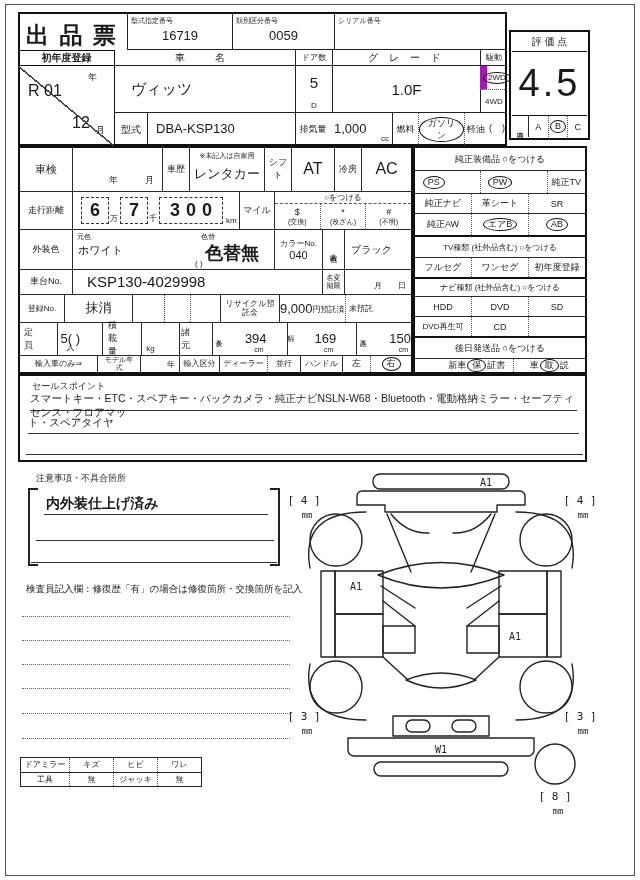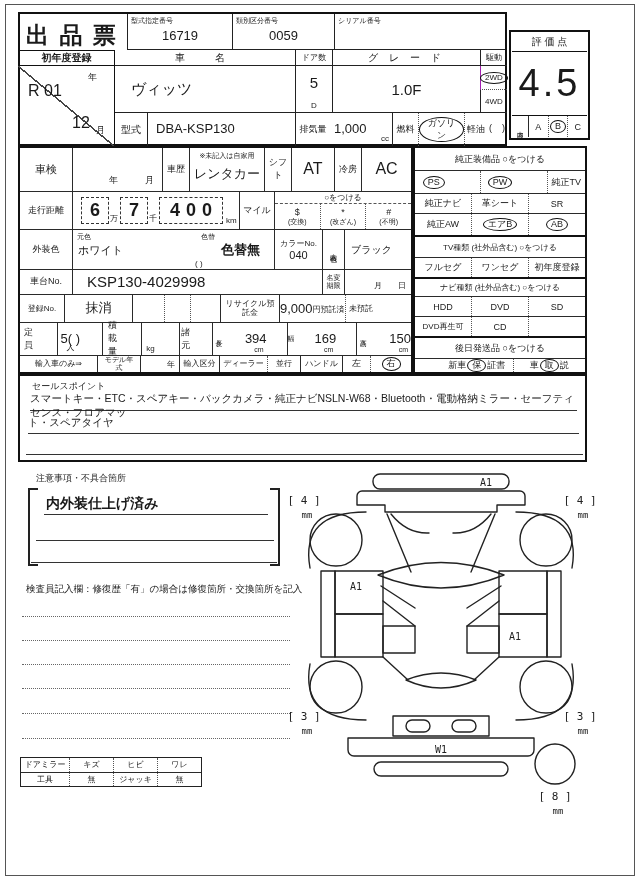--- a/index.html
+++ b/index.html
@@ -61,21 +61,21 @@
   <div class="bx ctr" style="left:480px;top:50px;width:27px;height:16px;border-left:1px solid #222;border-bottom:1px solid #222;font-size:8px;">駆動</div>
 
   <div class="bx" style="left:115px;top:66px;width:180px;height:47px;border-bottom:1px solid #222;">
     <span class="bx" style="left:16px;top:14px;font-size:15px;">ヴィッツ</span>
   </div>
   <div class="bx" style="left:295px;top:66px;width:37px;height:47px;border-left:1px solid #222;border-bottom:1px solid #222;">
     <span class="bx" style="left:0;right:0;top:8px;text-align:center;font-size:15px;">5</span>
     <span class="bx lab8" style="left:0;right:0;bottom:2px;text-align:center;">D</span>
   </div>
   <div class="bx ctr" style="left:332px;top:66px;width:148px;height:47px;border-left:1px solid #222;border-bottom:1px solid #222;font-size:15px;">1.0F</div>
-  <div class="bx ctr" style="left:480px;top:66px;width:27px;height:24px;border-left:1px solid #a21caf;border-bottom:1px dotted #555;">
+  <div class="bx ctr" style="left:480px;top:66px;width:27px;height:24px;border-left:7px solid #a21caf;border-bottom:1px dotted #555;">
     <span class="lab8 oval">2WD</span>
   </div>
   <div class="bx ctr" style="left:480px;top:90px;width:27px;height:23px;border-left:1px solid #222;border-bottom:1px solid #222;">
     <span class="lab8">4WD</span>
   </div>
 
   <div class="bx ctr lab10" style="left:115px;top:113px;width:33px;height:33px;border-right:1px solid #222;">型式</div>
   <div class="bx" style="left:148px;top:113px;width:147px;height:33px;">
     <span class="bx" style="left:8px;top:8px;font-size:13px;">DBA-KSP130</span>
   </div>
@@ -129,21 +129,21 @@
       <div class="cell bl" style="flex:1;font-size:16px;">AC</div>
     </div>
 
     <div class="row bb" style="height:38px;">
       <div class="cell lab9" style="width:52px;">走行距離</div>
       <div class="cell bl" style="width:167px;justify-content:flex-start;padding-left:8px;">
         <span class="odo" style="width:26px;height:25px;">6</span>
         <span class="lab8" style="align-self:flex-end;margin:0 2px 5px 1px;">万</span>
         <span class="odo" style="width:26px;height:25px;">7</span>
         <span class="lab8" style="align-self:flex-end;margin:0 2px 5px 1px;">千</span>
-        <span class="odo" style="width:56px;height:25px;letter-spacing:6px;padding-left:6px;">400</span>
+        <span class="odo" style="width:56px;height:25px;letter-spacing:6px;padding-left:6px;">300</span>
         <span class="lab8" style="align-self:flex-end;margin:0 0 4px 3px;">km</span>
       </div>
       <div class="cell bl lab9" style="width:35px;">マイル</div>
       <div class="col bl" style="flex:1;">
         <div class="cell lab8" style="height:12px;border-bottom:1px dashed #555;">○をつける</div>
         <div class="row" style="flex:1;">
           <div class="cell col" style="flex:1;">
             <span class="lab9">$</span>
             <span class="lab7">(交換)</span>
           </div>
@@ -158,21 +158,21 @@
         </div>
       </div>
     </div>
 
     <div class="row bb" style="height:40px;">
       <div class="cell lab9" style="width:52px;">外装色</div>
       <div class="cell bl" style="width:202px;">
         <span class="bx lab7" style="left:4px;top:2px;">元色</span>
         <span class="bx" style="left:5px;top:13px;font-size:11px;">ホワイト</span>
         <span class="bx lab7" style="left:128px;top:2px;">色替</span>
-        <span class="bx" style="left:132px;top:11px;font-size:13px;font-weight:bold;margin-left:16px;">色替無</span>
+        <span class="bx" style="left:132px;top:11px;font-size:18px;font-weight:bold;">色替無</span>
         <span class="bx lab8" style="left:122px;bottom:1px;">(        )</span>
       </div>
       <div class="cell bl col" style="width:48px;">
         <span class="lab8">カラーNo.</span>
         <span style="font-size:11px;">040</span>
       </div>
       <div class="cell bl vert" style="width:22px;font-size:7px;line-height:1;">内装色</div>
       <div class="cell bl" style="flex:1;justify-content:flex-start;padding-left:6px;">
         <span class="lab10">ブラック</span>
       </div>

